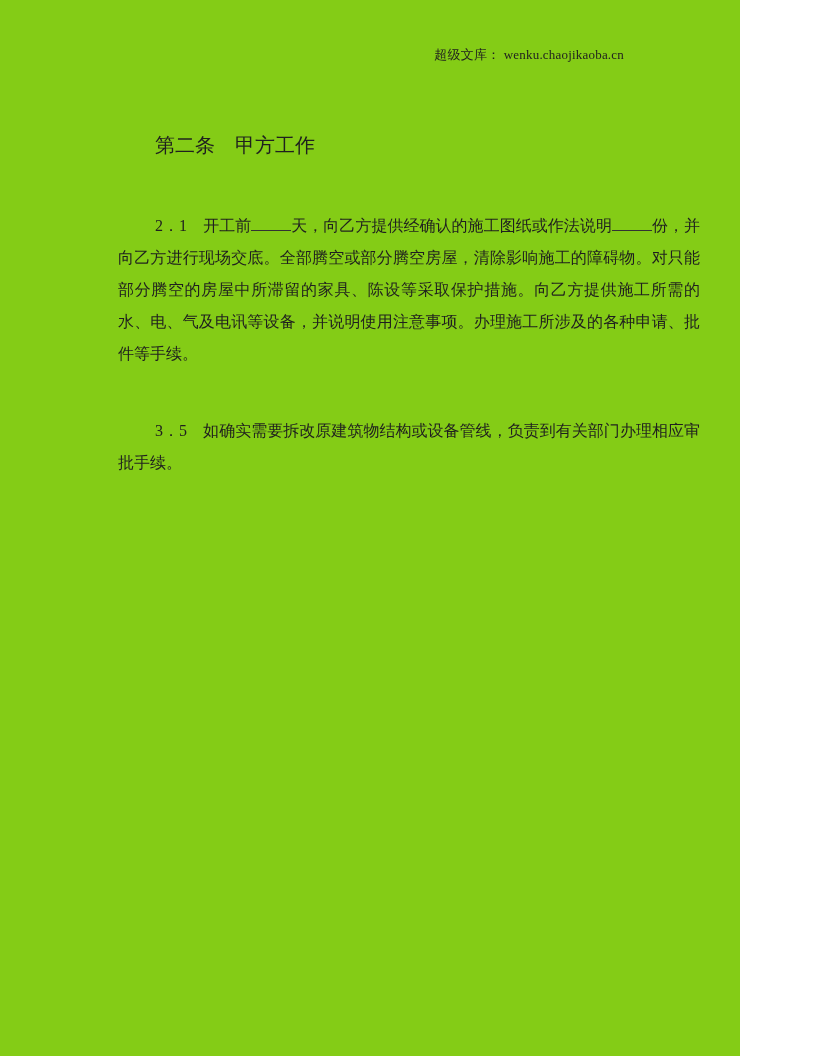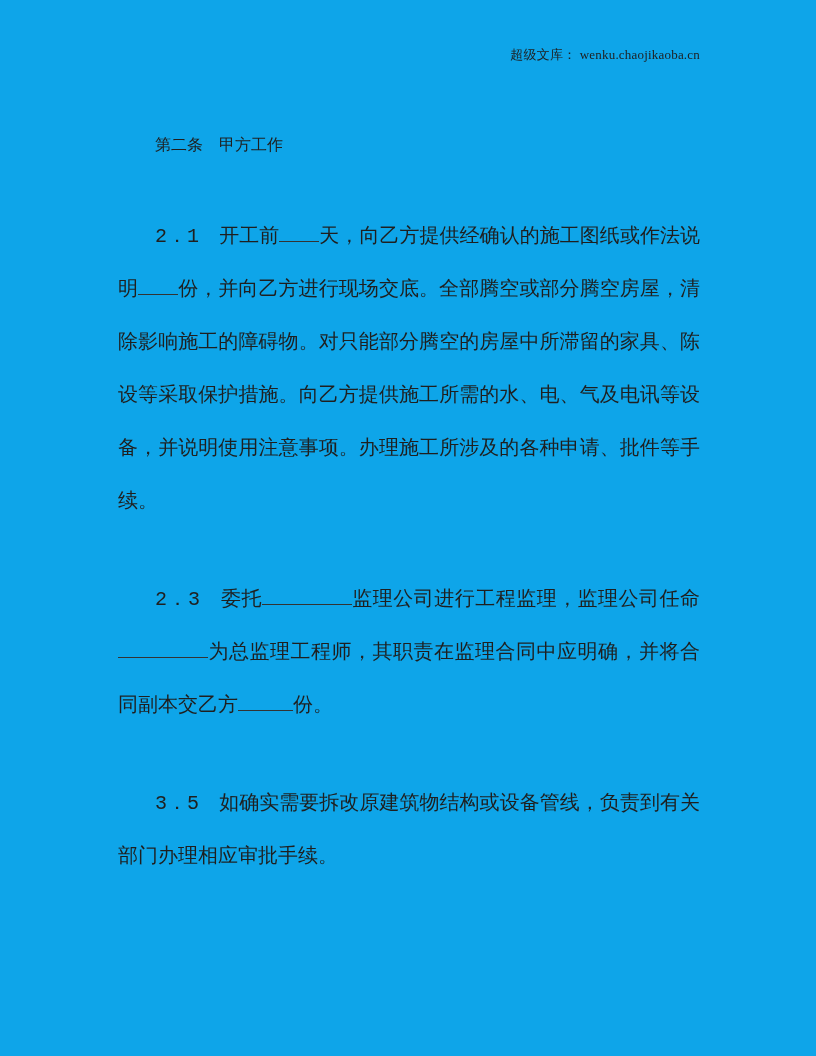--- a/index.html
+++ b/index.html
@@ -8,71 +8,69 @@
     background: #ffffff;
   }
   body {
     width: 816px;
     height: 1056px;
     font-family: "Liberation Serif", "DejaVu Serif", serif;
     color: #262626;
   }
   .page {
     position: relative;
-    width: 816px;
+    width: 740px;
     height: 1056px;
-    background: #0ea5e9;
+    background: #84cc16;
     overflow: hidden;
   }
   .watermark {
     position: absolute;
     top: 46px;
     right: 116px;
     font-size: 13px;
     letter-spacing: 0.2px;
     color: #1f1f1f;
     white-space: nowrap;
   }
   .doc {
     position: absolute;
     top: 125px;
     left: 118px;
     width: 582px;
   }
   .doc-title {
-    font-size: 16px;
+    font-size: 20px;
     font-weight: normal;
     line-height: 40px;
     text-indent: 37px;
     margin: 0;
     color: #1f1f1f;
   }
   .para {
-    font-size: 20px;
-    line-height: 53px;
+    font-size: 16px;
+    line-height: 32px;
     text-align: justify;
     text-indent: 37px;
     margin: 45px 0 0 0;
     color: #1f1f1f;
-    font-family: Liberation Mono, monospace;
   }
   .blank {
     display: inline-block;
     height: 14px;
     border-bottom: 1px solid #333333;
     vertical-align: baseline;
   }
 </style>
 </head>
 <body>
 
 <div class="page">
   <div class="watermark">超级文库： wenku.chaojikaoba.cn</div>
 
   <div class="doc">
     <h1 class="doc-title">第二条　甲方工作</h1>
     <div>
         <p class="para">2．1　开工前<span class="blank" style="width: 40px;"></span>天，向乙方提供经确认的施工图纸或作法说明<span class="blank" style="width: 40px;"></span>份，并向乙方进行现场交底。全部腾空或部分腾空房屋，清除影响施工的障碍物。对只能部分腾空的房屋中所滞留的家具、陈设等采取保护措施。向乙方提供施工所需的水、电、气及电讯等设备，并说明使用注意事项。办理施工所涉及的各种申请、批件等手续。</p>
-        <p class="para">2．3　委托<span class="blank" style="width: 90px;"></span>监理公司进行工程监理，监理公司任命<span class="blank" style="width: 90px;"></span>为总监理工程师，其职责在监理合同中应明确，并将合同副本交乙方<span class="blank" style="width: 55px;"></span>份。</p>
         <p class="para">3．5　如确实需要拆改原建筑物结构或设备管线，负责到有关部门办理相应审批手续。</p>
       </div>
   </div>
 </div>
 
 </body></html>

